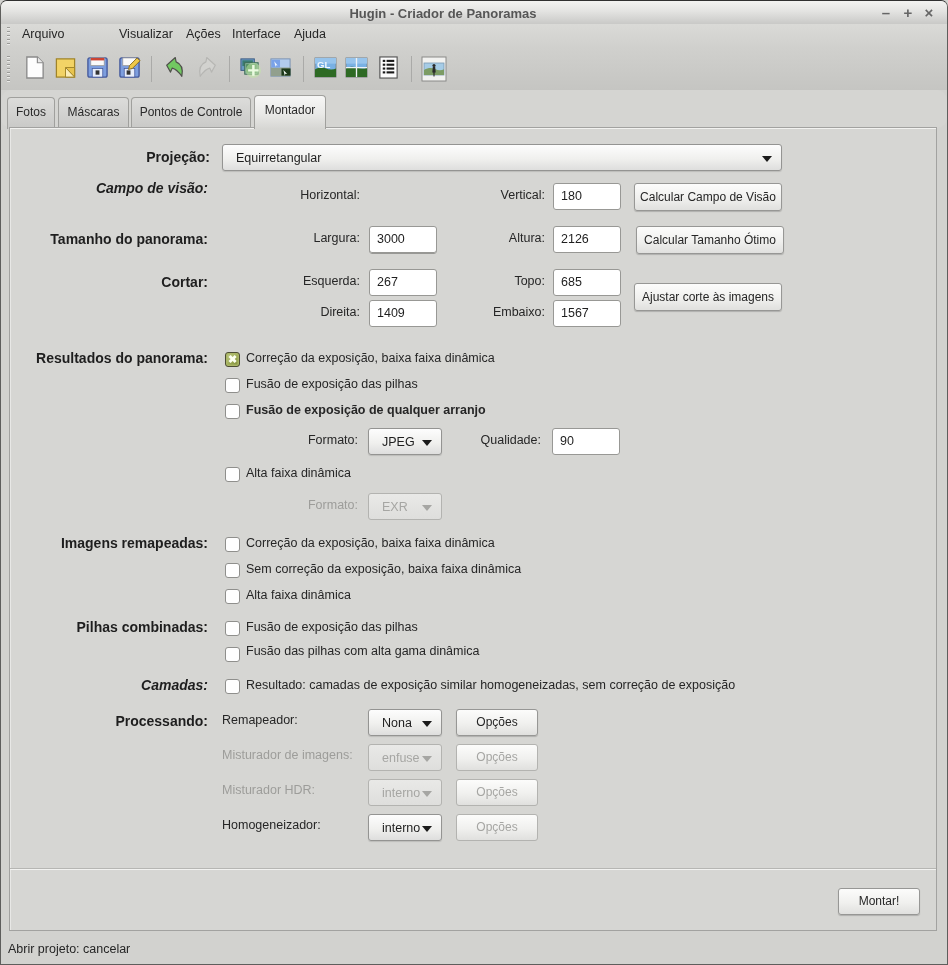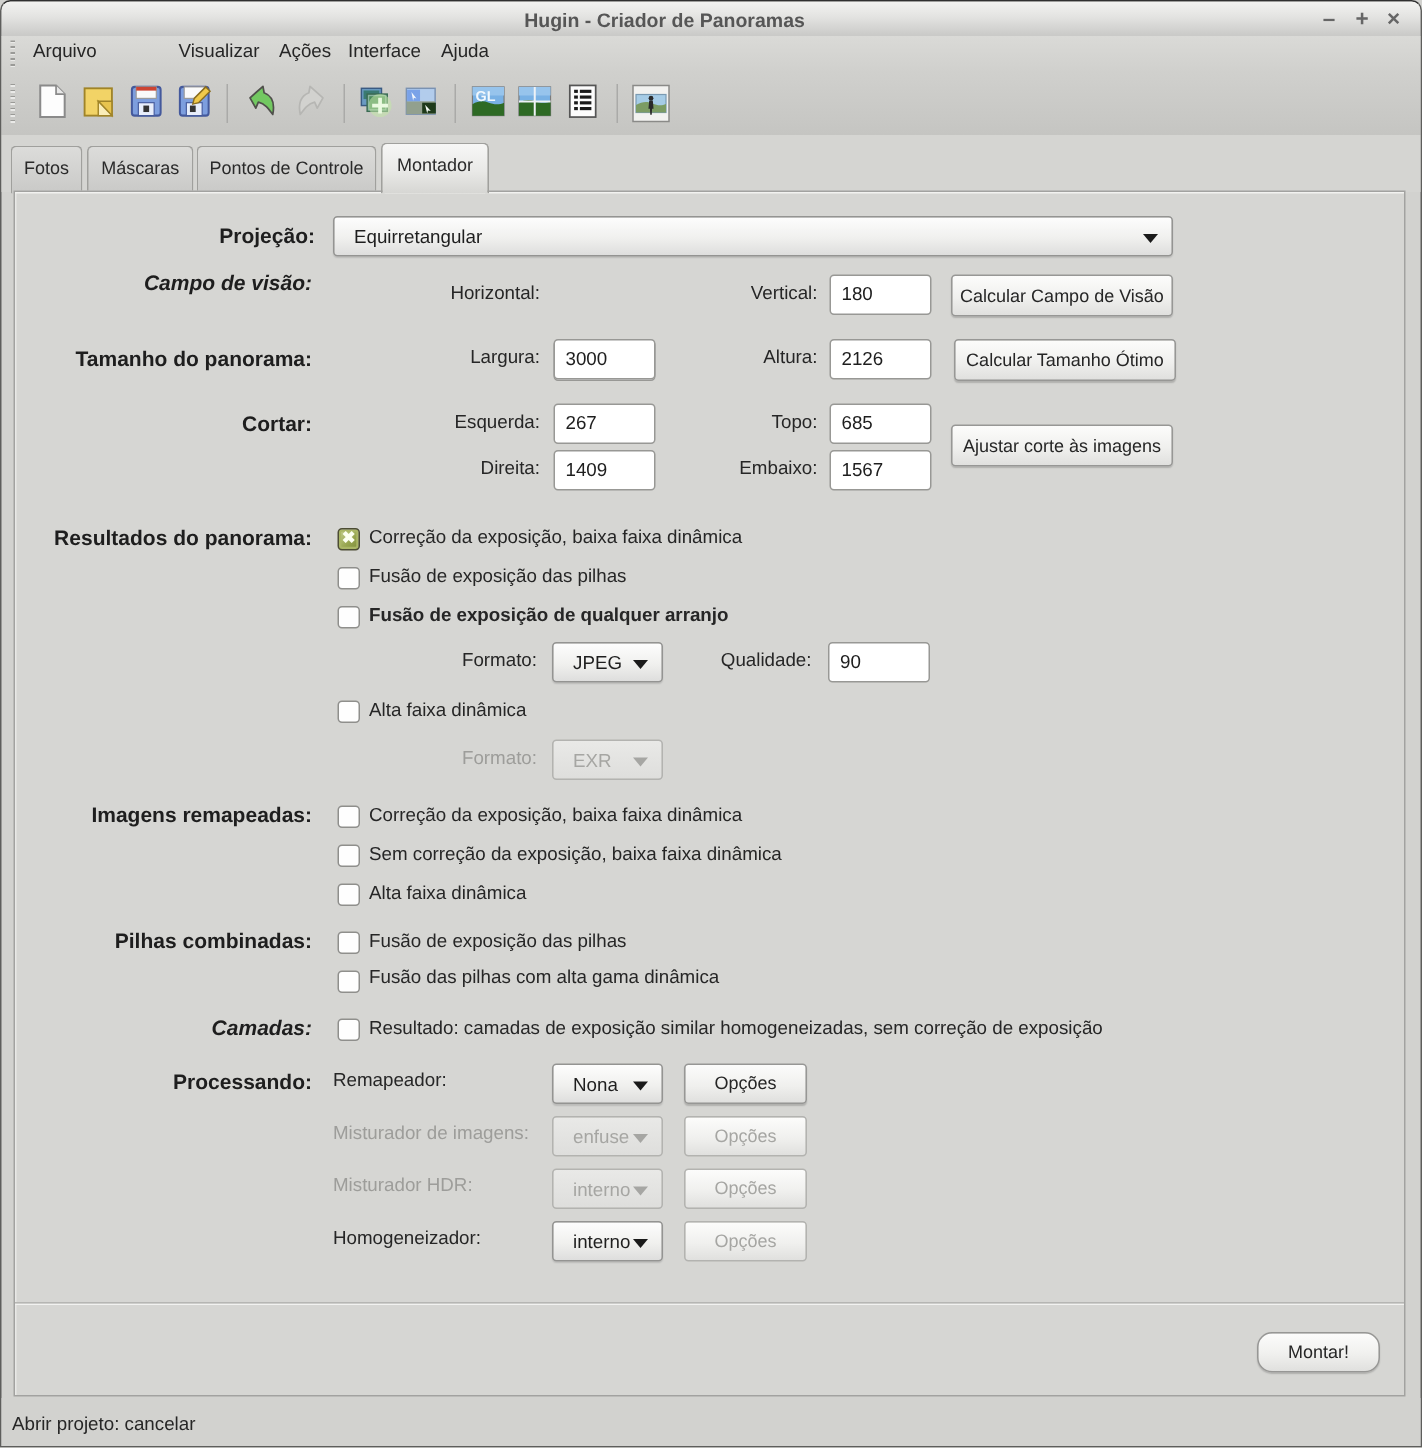--- a/index.html
+++ b/index.html
@@ -7,21 +7,21 @@
 #titlebar{position:absolute;left:1px;top:1px;width:946px;height:23px;border-radius:6px 6px 0 0;
  background:linear-gradient(#f3f3f1,#e3e3e1 45%,#c9c9c7);border-bottom:1px solid #b4b4b2;}
 #title{position:absolute;left:0;width:884px;top:5px;text-align:center;font-size:13px;font-weight:bold;color:#565656;}
 .winbtn{position:absolute;top:3px;width:18px;height:18px;color:#666;font-size:15px;text-align:center;line-height:18px;font-weight:bold;}
 #menubar{position:absolute;left:1px;top:24px;width:946px;height:24px;background:linear-gradient(#dadad7,#d0d0cd);}
 .menuitem{position:absolute;top:3px;font-size:12.5px;color:#262626;}
 .grip{position:absolute;width:3px;background:repeating-linear-gradient(#9a9a97 0 1px,#eaeae8 1px 2px,transparent 2px 4px);}
 #toolbar{position:absolute;left:1px;top:48px;width:946px;height:42px;background:linear-gradient(#d0d0cd,#c5c5c2);}
 .tsep{position:absolute;top:8px;width:1px;height:26px;background:#aaaaa8;}
 .ticon{position:absolute;top:8px;width:23px;height:23px;}
-#tabstrip{position:absolute;left:1px;top:90px;width:946px;height:38px;background:#d5d5d2;}
+#tabstrip{position:absolute;left:1px;top:90px;width:946px;height:38px;background:#d5d5d2;border-radius:10px;}
 .tab{position:absolute;top:7px;height:31px;background:linear-gradient(#dcdcda,#c9c9c7);
  border:1px solid #a0a09d;border-bottom:none;border-radius:4px 4px 0 0;
  font-size:12px;color:#2a2a2a;text-align:center;}
 .tab span{display:block;margin-top:7px;}
 .tab.sel{top:5px;height:33px;background:linear-gradient(#f7f7f6,#e9e9e7 55%,#d6d6d3);z-index:5;}
 #panel{position:absolute;left:9px;top:127px;width:926px;height:802px;background:#d6d6d3;border:1px solid #a2a2a0;box-shadow:inset 0 1px 0 #f2f2f0,inset 1px 0 0 #e8e8e6;}
 .lbl{position:absolute;font-size:12.5px;color:#262626;white-space:nowrap;}
 .lblb{position:absolute;font-size:14px;font-weight:bold;color:#1e1e1e;white-space:nowrap;}
 .lblr{text-align:right;}
 .dis{color:#9d9d9a;}
@@ -252,18 +252,18 @@
       <span class="ar"></span>
     </div>
 <div class="btn dis" style="left:456px;top:779px;width:80px;height:25px;line-height:25px;">Opções</div>
 <div class="lbl" style="left:222px;top:818px;">Homogeneizador:</div>
 <div class="combo" style="left:368px;top:814px;width:72px;height:25px;">
       <span class="tx">interno</span>
       <span class="ar"></span>
     </div>
 <div class="btn dis" style="left:456px;top:814px;width:80px;height:25px;line-height:25px;">Opções</div>
 
-<div class="btn" style="left:838px;top:888px;width:80px;height:25px;line-height:25px;border-radius:10px;">Montar!</div>
+<div class="btn" style="left:838px;top:888px;width:80px;height:25px;line-height:25px;">Montar!</div>
 </div>
 <div id="sep2"></div>
 <div id="statusbar">
     <div class="lbl" style="left:7px;top:10px;">Abrir projeto: cancelar</div>
   </div>
 
 </body></html>

